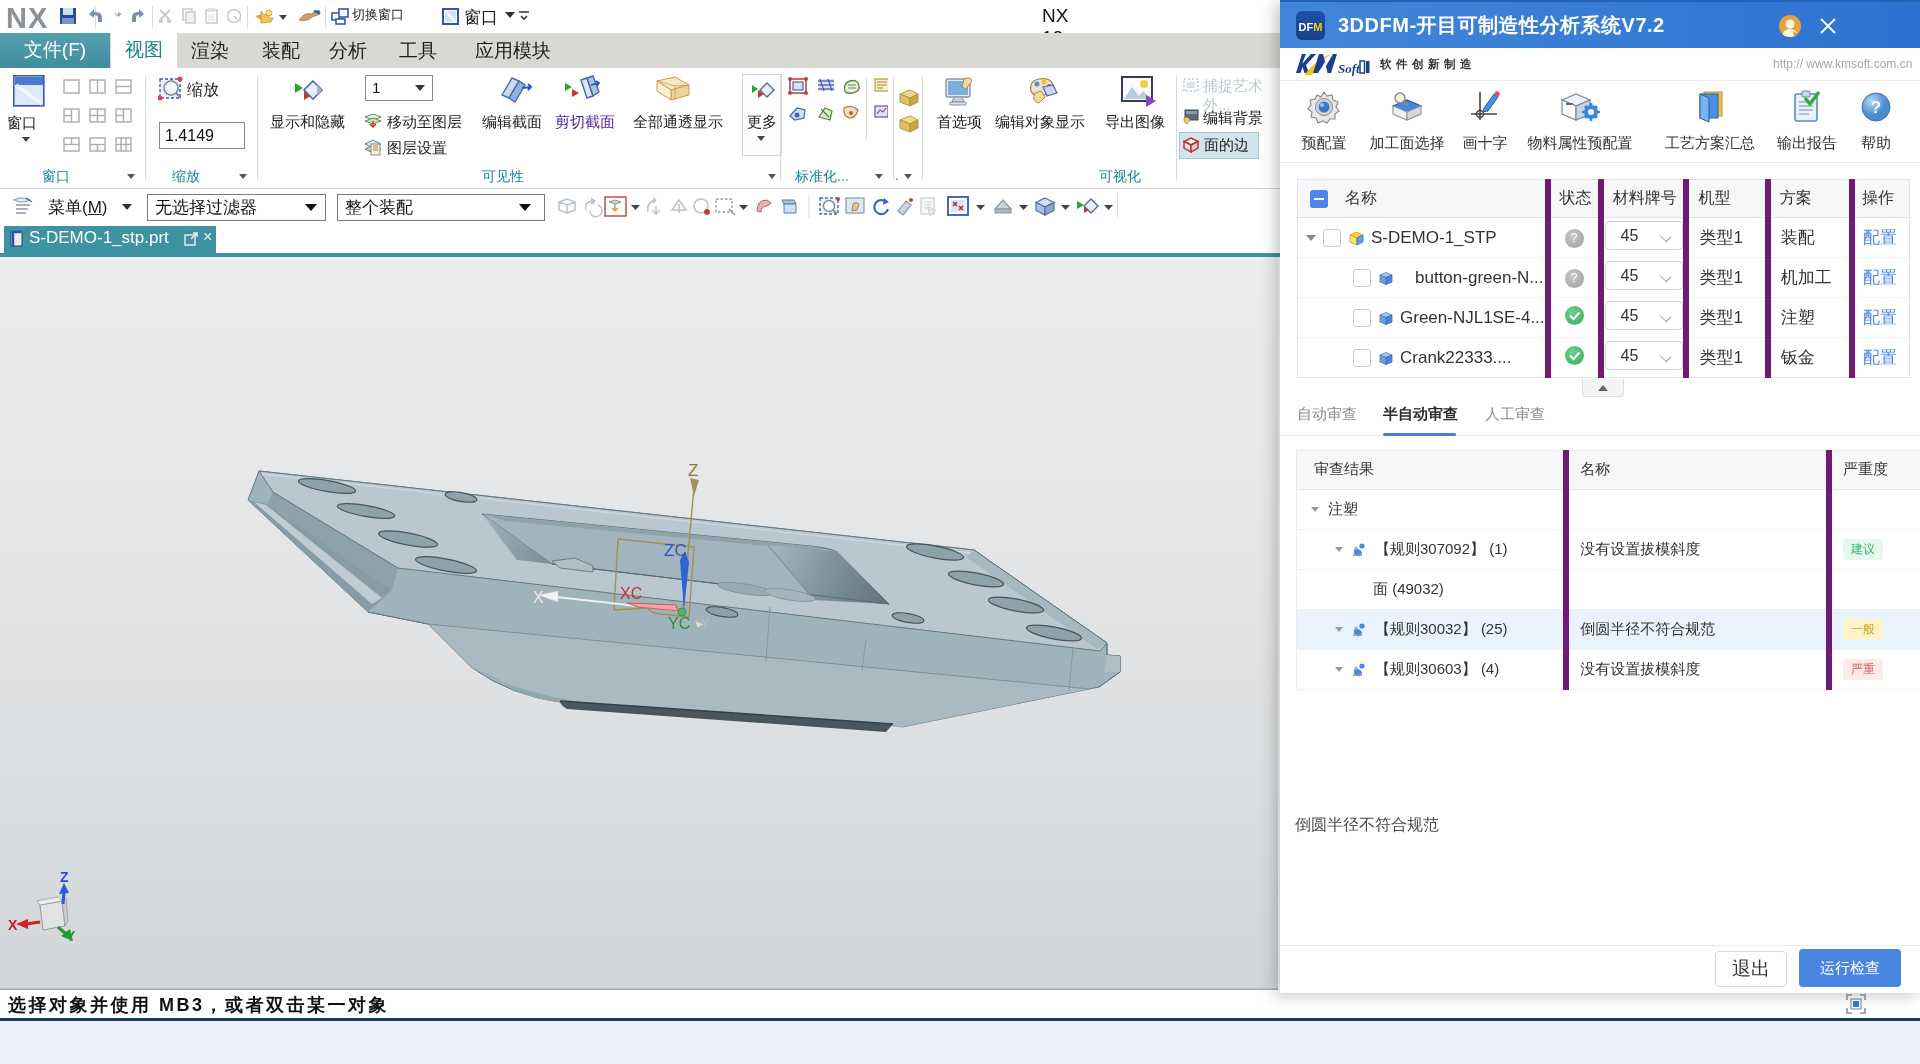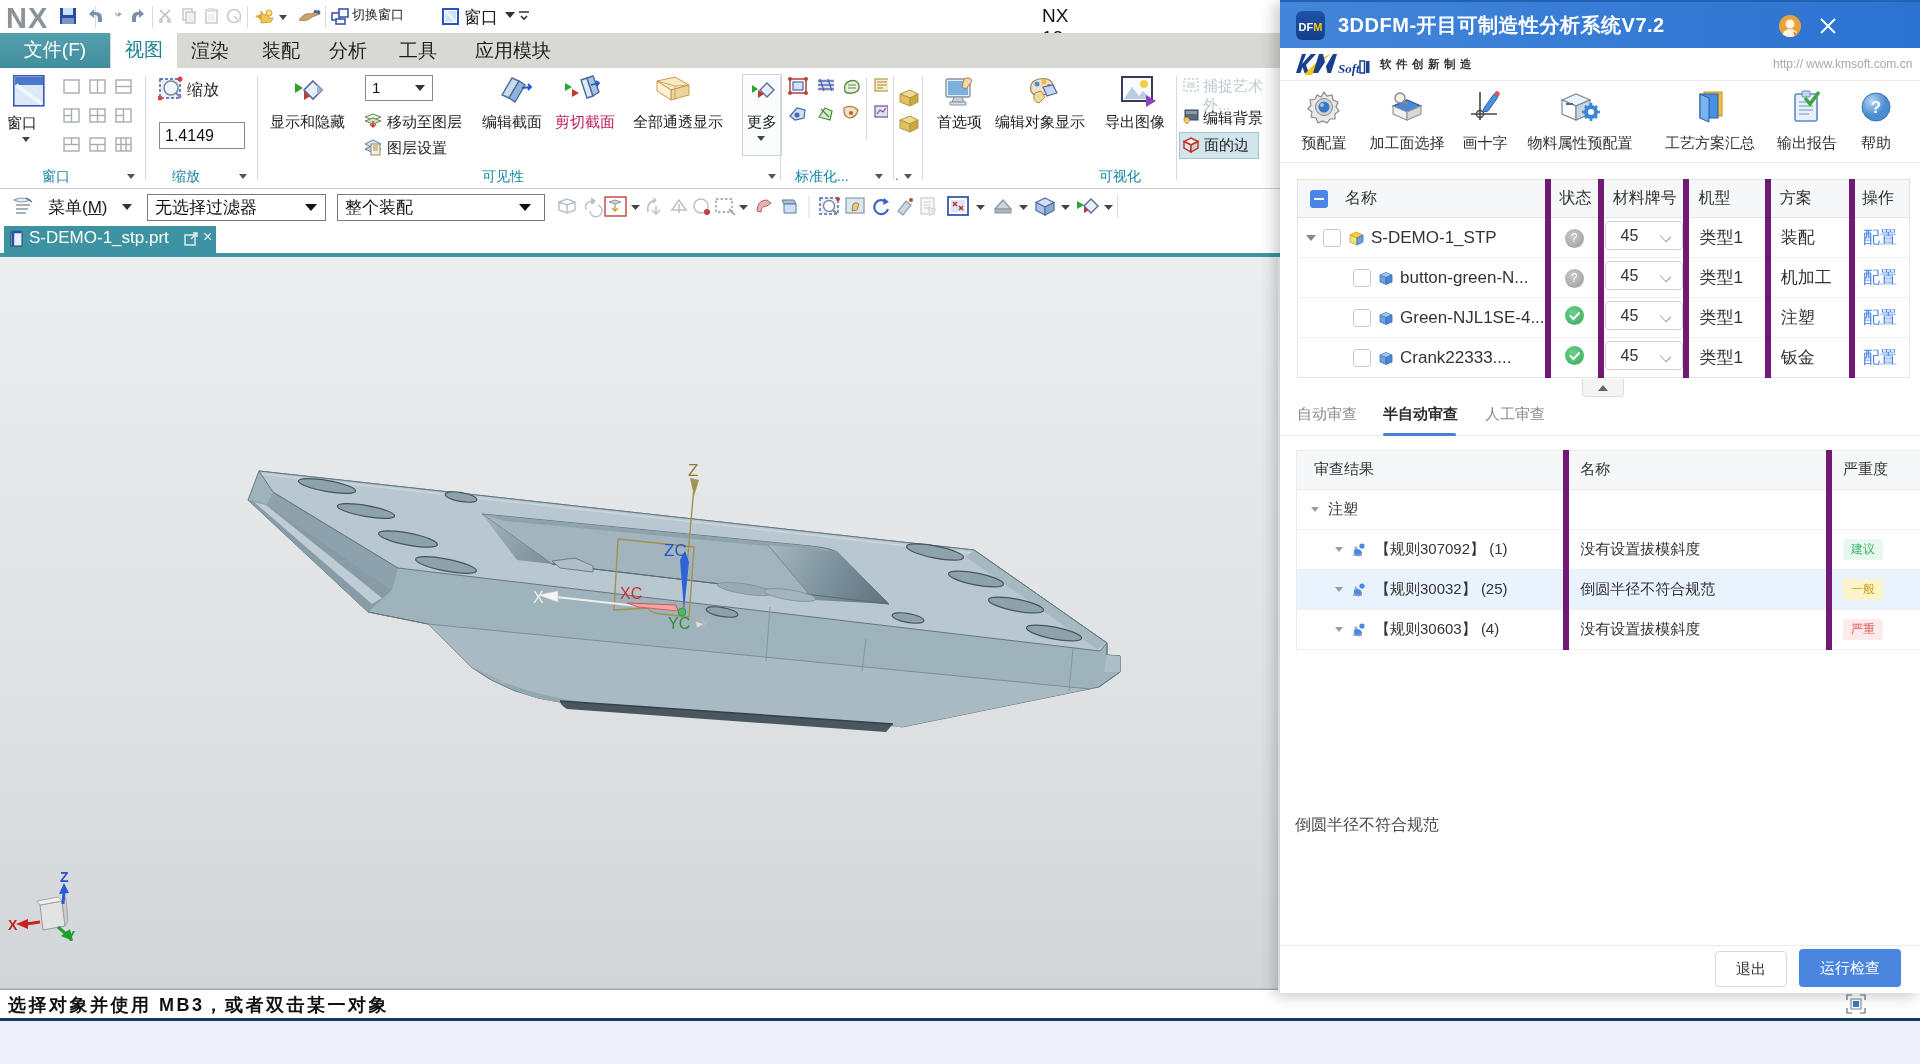--- a/index.html
+++ b/index.html
@@ -308,21 +308,21 @@
         <path d="M23 13 l9 -1 m-3 -3 l3 3 -3 3" stroke="#2255cc" stroke-width="1.8" fill="none"></path>
       </svg>
 <div class="abs" style="left:482px;top:45px;font-size:15px;color:#222">编辑截面</div>
 <svg class="abs" style="left:563px;top:7px" width="40" height="30">
         <path d="M2 8 l7 4 -7 4 z" fill="#2fa32f"></path>
         <path d="M9 14 l7 4 -7 4 z" fill="#c0392b"></path>
         <path d="M18 5 L24 3 L30 21 L24 23 Z" fill="#dce8f4" stroke="#4a6a9a" stroke-width="1.4"></path>
         <path d="M24 3 L30 21 L36 17 L30 1 Z" fill="#a8c4e0" stroke="#4a6a9a" stroke-width="1.4"></path>
         <path d="M28 10 l8 -2 m-3 -2 l3 2 -2 3" stroke="#2255cc" stroke-width="1.6" fill="none"></path>
       </svg>
-<div class="abs" style="left:555px;top:45px;font-size:15px;color:#be185d">剪切截面</div>
+<div class="abs" style="left:555px;top:45px;font-size:15px;color:#4c1d95">剪切截面</div>
 <svg class="abs" style="left:653px;top:7px" width="40" height="30">
         <path d="M4 6 L22 2 L36 10 L18 15 Z" fill="#f8e8c0" stroke="#c89c50" stroke-width="1"></path>
         <path d="M18 15 L36 10 L36 20 L18 25 Z" fill="#eed49a" stroke="#c89c50" stroke-width="1"></path>
         <path d="M4 6 L18 15 L18 25 L4 16 Z" fill="#fbf0d8" stroke="#c89c50" stroke-width="1"></path>
         <path d="M4 6 L22 11 L36 10 M22 11 L22 25" stroke="#c89c50" stroke-width="0.8" fill="none"></path>
       </svg>
 <div class="abs" style="left:633px;top:45px;font-size:15px;color:#222">全部通透显示</div>
 <div class="abs" style="left:742px;top:6px;width:40px;height:82px;border:1px solid #cfd4d8;background:#fbfcfd"></div>
 <svg class="abs" style="left:750px;top:12px" width="26" height="22">
         <path d="M2 5 l6 4 -6 4 z" fill="#2fa32f"></path>
@@ -663,21 +663,21 @@
 <td class="colsep" style="text-align:center"><span class="combo45"><span>45</span></span></td>
             <td class="colsep" style="padding-left:10px">类型1</td>
             <td class="colsep" style="padding-left:10px">装配</td>
             <td class="colsep cfg" style="padding-left:8px">配置</td>
           </tr>
 <tr>
             <td style="padding-left:55px"><span class="cbx"></span><svg style="vertical-align:middle;margin-left:7px" width="16" height="15">
                 <path d="M2 4 l6 -2.5 6 2.5 -6 2.5 z" fill="#a8c8ee" stroke="#4a7ac0" stroke-width="0.8"></path>
                 <path d="M2 4 l0 7 6 2.5 0 -7 z" fill="#6aa0e0" stroke="#4a7ac0" stroke-width="0.8"></path>
                 <path d="M8 6.5 l6 -2.5 0 7 -6 2.5 z" fill="#4a86d8" stroke="#3a70b0" stroke-width="0.8"></path>
-              </svg><span style="margin-left:6px">button-green-N...</span></td>
+              </svg><span style="margin-left:21px">button-green-N...</span></td>
 <td class="colsep" style="text-align:center"><span style="display:inline-block;width:19px;height:19px;border-radius:50%;background:radial-gradient(circle at 40% 35%,#cacaca,#9a9a9a);color:#fff;font-size:12px;line-height:19px">?</span></td>
 <td class="colsep" style="text-align:center"><span class="combo45"><span>45</span></span></td>
             <td class="colsep" style="padding-left:10px">类型1</td>
             <td class="colsep" style="padding-left:10px">机加工</td>
             <td class="colsep cfg" style="padding-left:8px">配置</td>
           </tr>
 <tr>
             <td style="padding-left:55px"><span class="cbx"></span><svg style="vertical-align:middle;margin-left:7px" width="16" height="15">
                 <path d="M2 4 l6 -2.5 6 2.5 -6 2.5 z" fill="#a8c8ee" stroke="#4a7ac0" stroke-width="0.8"></path>
                 <path d="M2 4 l0 7 6 2.5 0 -7 z" fill="#6aa0e0" stroke="#4a7ac0" stroke-width="0.8"></path>
@@ -734,20 +734,25 @@
 <tr>
             <td style="padding-left:38px"><span class="caret" style="border-left-width:4.5px;border-right-width:4.5px;border-top-width:5.5px"></span><svg style="vertical-align:middle;margin-left:8px" width="16" height="16">
                 <circle cx="11" cy="4" r="2.6" fill="#4a86e8"></circle>
                 <path d="M3 8 a5 5 0 0 1 8 3 l-2 3 a5 5 0 0 1 -6 -3 z" fill="#4a86e8"></path>
                 <path d="M2 13 h9" stroke="#8a9ab0" stroke-width="1.6"></path>
                 <circle cx="5" cy="6" r="1.6" fill="#8ab0e8"></circle>
               </svg><span style="margin-left:8px">【规则307092】 (1)</span></td>
             <td class="colsep" style="padding-left:11px">没有设置拔模斜度</td>
             <td class="colsep" style="padding-left:11px"><span class="badge" style="background:#e7f8ee;color:#40b46e">建议</span></td>
           </tr>
+<tr>
+            <td style="padding-left:76px">面 (49032)</td>
+            <td class="colsep"></td>
+            <td class="colsep"></td>
+          </tr>
 <tr style="background:#e9f3fd">
             <td style="padding-left:38px"><span class="caret" style="border-left-width:4.5px;border-right-width:4.5px;border-top-width:5.5px"></span><svg style="vertical-align:middle;margin-left:8px" width="16" height="16">
                 <circle cx="11" cy="4" r="2.6" fill="#4a86e8"></circle>
                 <path d="M3 8 a5 5 0 0 1 8 3 l-2 3 a5 5 0 0 1 -6 -3 z" fill="#4a86e8"></path>
                 <path d="M2 13 h9" stroke="#8a9ab0" stroke-width="1.6"></path>
                 <circle cx="5" cy="6" r="1.6" fill="#8ab0e8"></circle>
               </svg><span style="margin-left:8px">【规则30032】 (25)</span></td>
             <td class="colsep" style="padding-left:11px">倒圆半径不符合规范</td>
             <td class="colsep" style="padding-left:11px"><span class="badge" style="background:#fdf3c8;color:#c9a21e">一般</span></td>
           </tr>
@@ -758,17 +763,17 @@
                 <path d="M2 13 h9" stroke="#8a9ab0" stroke-width="1.6"></path>
                 <circle cx="5" cy="6" r="1.6" fill="#8ab0e8"></circle>
               </svg><span style="margin-left:8px">【规则30603】 (4)</span></td>
             <td class="colsep" style="padding-left:11px">没有设置拔模斜度</td>
             <td class="colsep" style="padding-left:11px"><span class="badge" style="background:#fdeaea;color:#e05c5c">严重</span></td>
           </tr>
 </tbody>
       </table>
 <div class="abs" style="left:15px;top:815px;font-size:16px;color:#4a4a4a">倒圆半径不符合规范</div>
 <div id="pfoot">
-<div class="abs" style="left:435px;top:5px;width:72px;height:36px;border:1px solid #d9d9d9;border-radius:4px;background:#fff;text-align:center;line-height:34px;font-size:15px;color:#333">退出</div>
+<div class="abs" style="left:435px;top:5px;width:72px;height:36px;border:1px solid #d9d9d9;border-radius:4px;background:#fff;text-align:center;line-height:34px;font-size:19px;color:#333">退出</div>
 <div class="abs" style="left:519px;top:3px;width:102px;height:38px;border-radius:4px;background:#4a86e0;text-align:center;line-height:38px;font-size:15px;color:#fff">运行检查</div>
 </div>
 </div>
 </div>
 
 </body></html>

